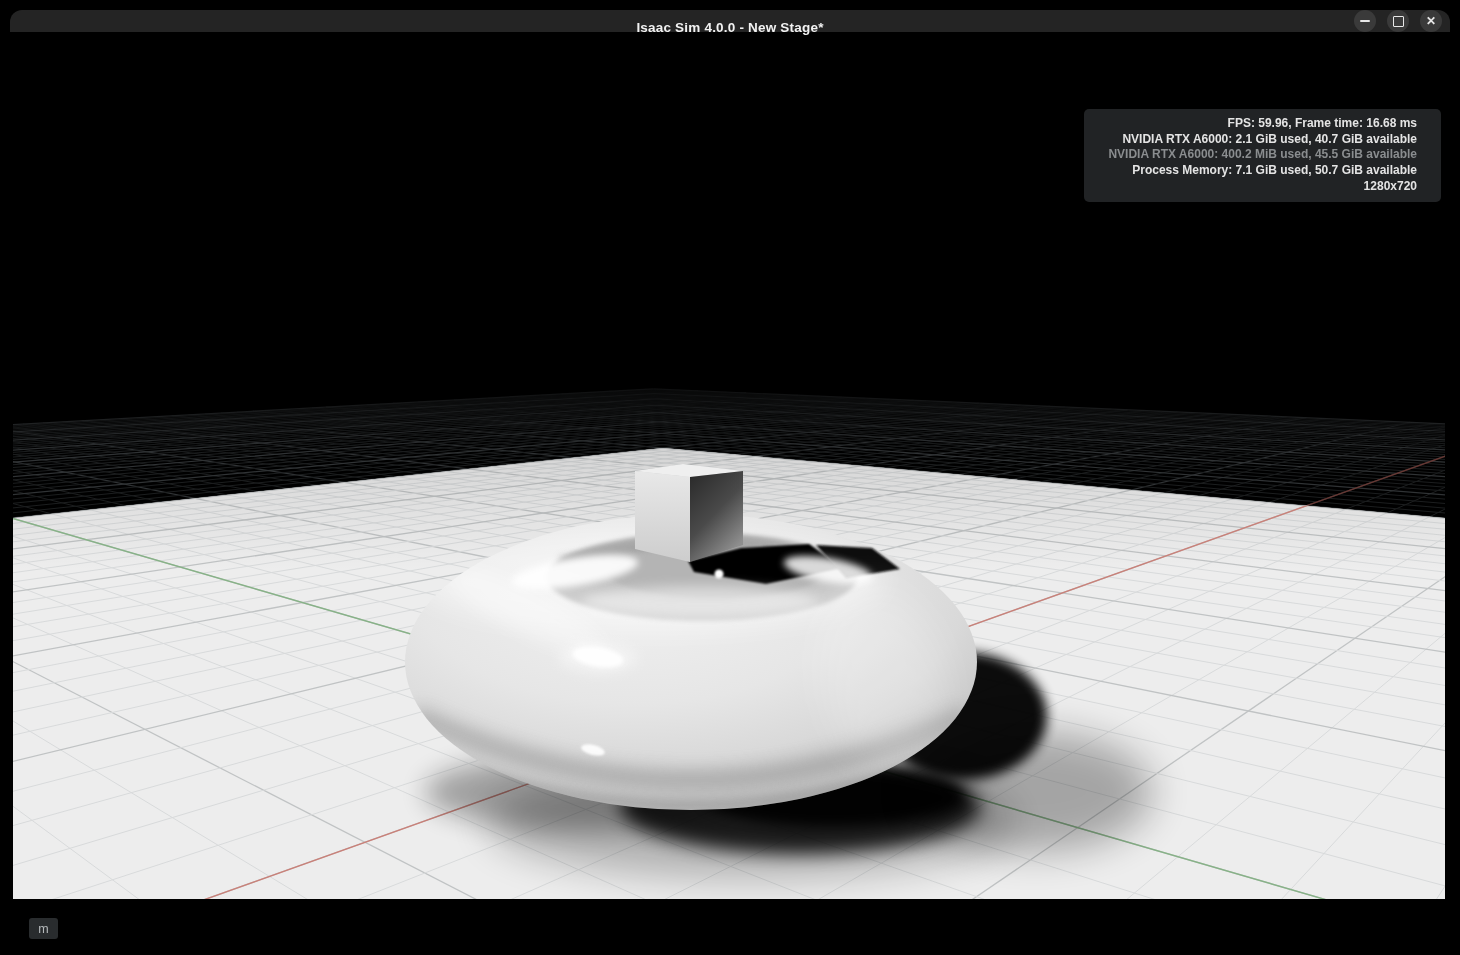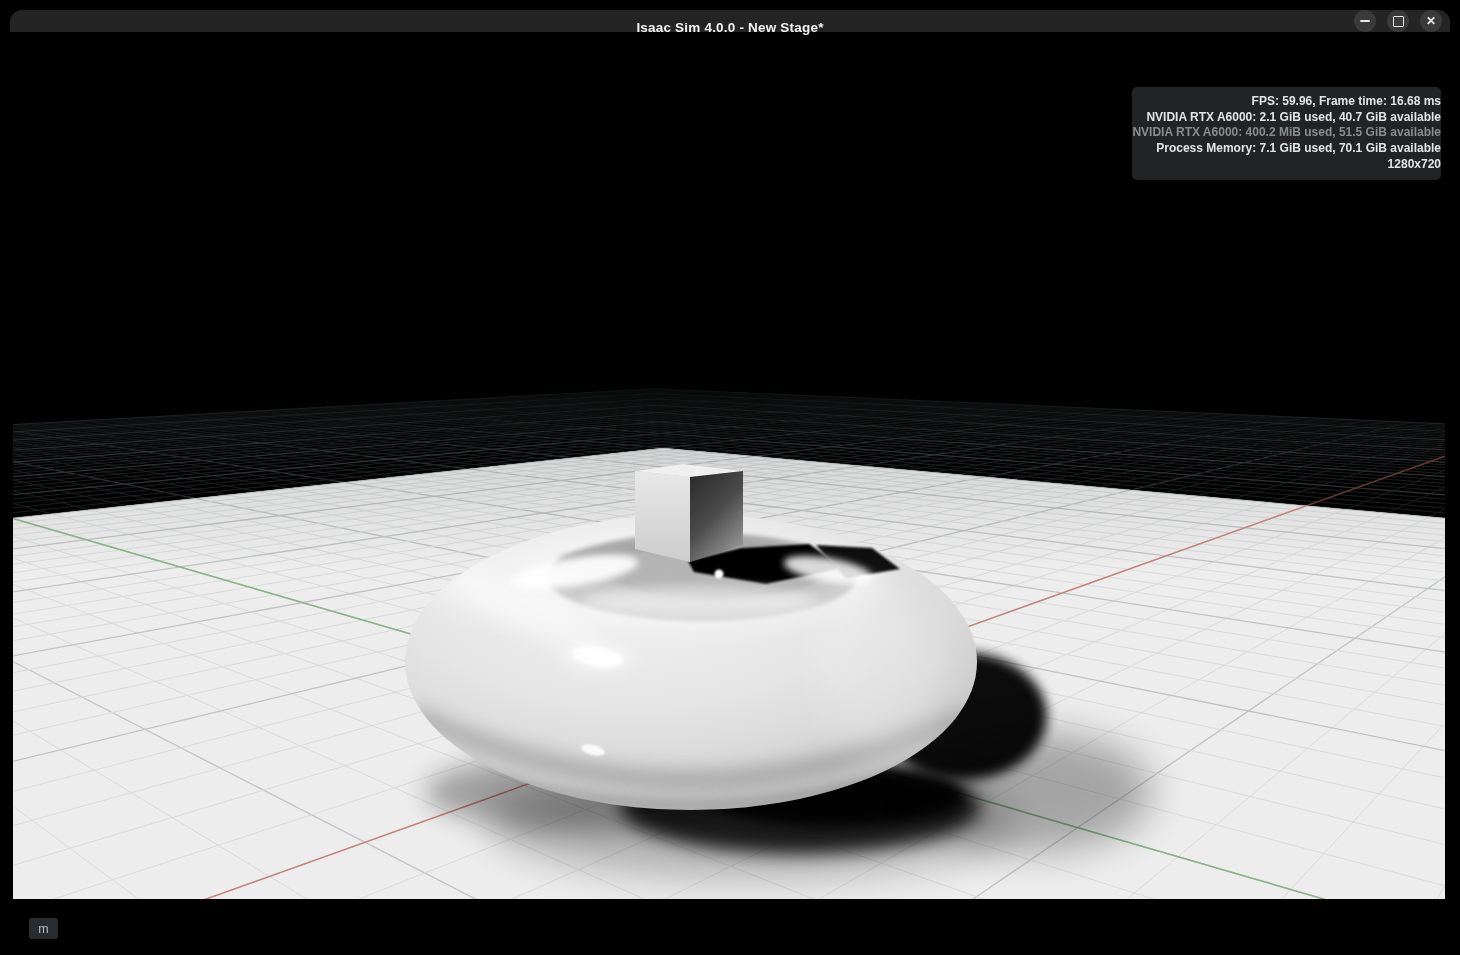--- a/index.html
+++ b/index.html
@@ -13,22 +13,22 @@
   .win-controls{position:absolute;right:8px;top:50%;transform:translateY(-50%);
                 display:flex;gap:11px;}
   .wbtn{width:22px;height:22px;border-radius:50%;background:#3a3a3a;
         display:flex;align-items:center;justify-content:center;cursor:pointer;}
   .glyph-min{display:block;width:10px;height:2px;background:#e8e8e8;border-radius:1px;}
   .glyph-max{display:block;width:9px;height:9px;border:1.5px solid #e8e8e8;border-radius:1px;}
   .glyph-close{color:#e8e8e8;font-size:12px;line-height:1;font-weight:bold;}
   .viewport{position:absolute;left:0;top:35px;right:0;bottom:0;background:#000;}
   .render-area{position:absolute;left:3px;top:7px;width:1432px;height:847px;
                overflow:hidden;background:#000;}
-  .stats{position:absolute;right:9px;top:42px;background:#212325;border-radius:5px;
-         padding:7px 0;text-align:right;z-index:5;}
+  .stats{position:absolute;right:9px;top:64px;background:#212325;border-radius:5px;
+         padding:7px 24px;text-align:right;z-index:5;}
   .stat-line{font-size:12px;line-height:15.7px;font-weight:bold;color:#e4e4e4;
              white-space:nowrap;}
   .stat-line.muted{color:#8a8d8f;}
   .unit-badge{position:absolute;left:19px;top:873px;width:29px;height:21px;
               background:#292c2e;border-radius:3px;color:#b6babc;font-size:12.5px;
               display:flex;align-items:center;justify-content:center;z-index:5;}
 </style>
 </head>
 <body>
 
@@ -505,19 +505,19 @@
             <ellipse cx="593" cy="750" rx="12" ry="5" fill="#fff" opacity="0.9" filter="url(#f2)" transform="rotate(14 593 750)"></ellipse>
             <g clip-path="url(#torusClip)">
               <ellipse cx="882" cy="678" rx="62" ry="95" fill="#fff" opacity="0.2" filter="url(#f22)" transform="rotate(-16 882 678)"></ellipse>
             </g>
           </g>
         </svg>
     </div>
     <div class="stats" id="stats">
         <div class="stat-line">FPS: 59.96, Frame time: 16.68 ms</div>
         <div class="stat-line">NVIDIA RTX A6000: 2.1 GiB used, 40.7 GiB available</div>
-        <div class="stat-line muted">NVIDIA RTX A6000: 400.2 MiB used, 51.5 GiB available</div>
-        <div class="stat-line">Process Memory: 7.1 GiB used, 70.1 GiB available</div>
+        <div class="stat-line muted">NVIDIA RTX A6000: 400.2 MiB used, 45.5 GiB available</div>
+        <div class="stat-line">Process Memory: 7.1 GiB used, 50.7 GiB available</div>
         <div class="stat-line">1280x720</div>
       </div>
     <div class="unit-badge">m</div>
   </div>
 </div>
 
 </body></html>

